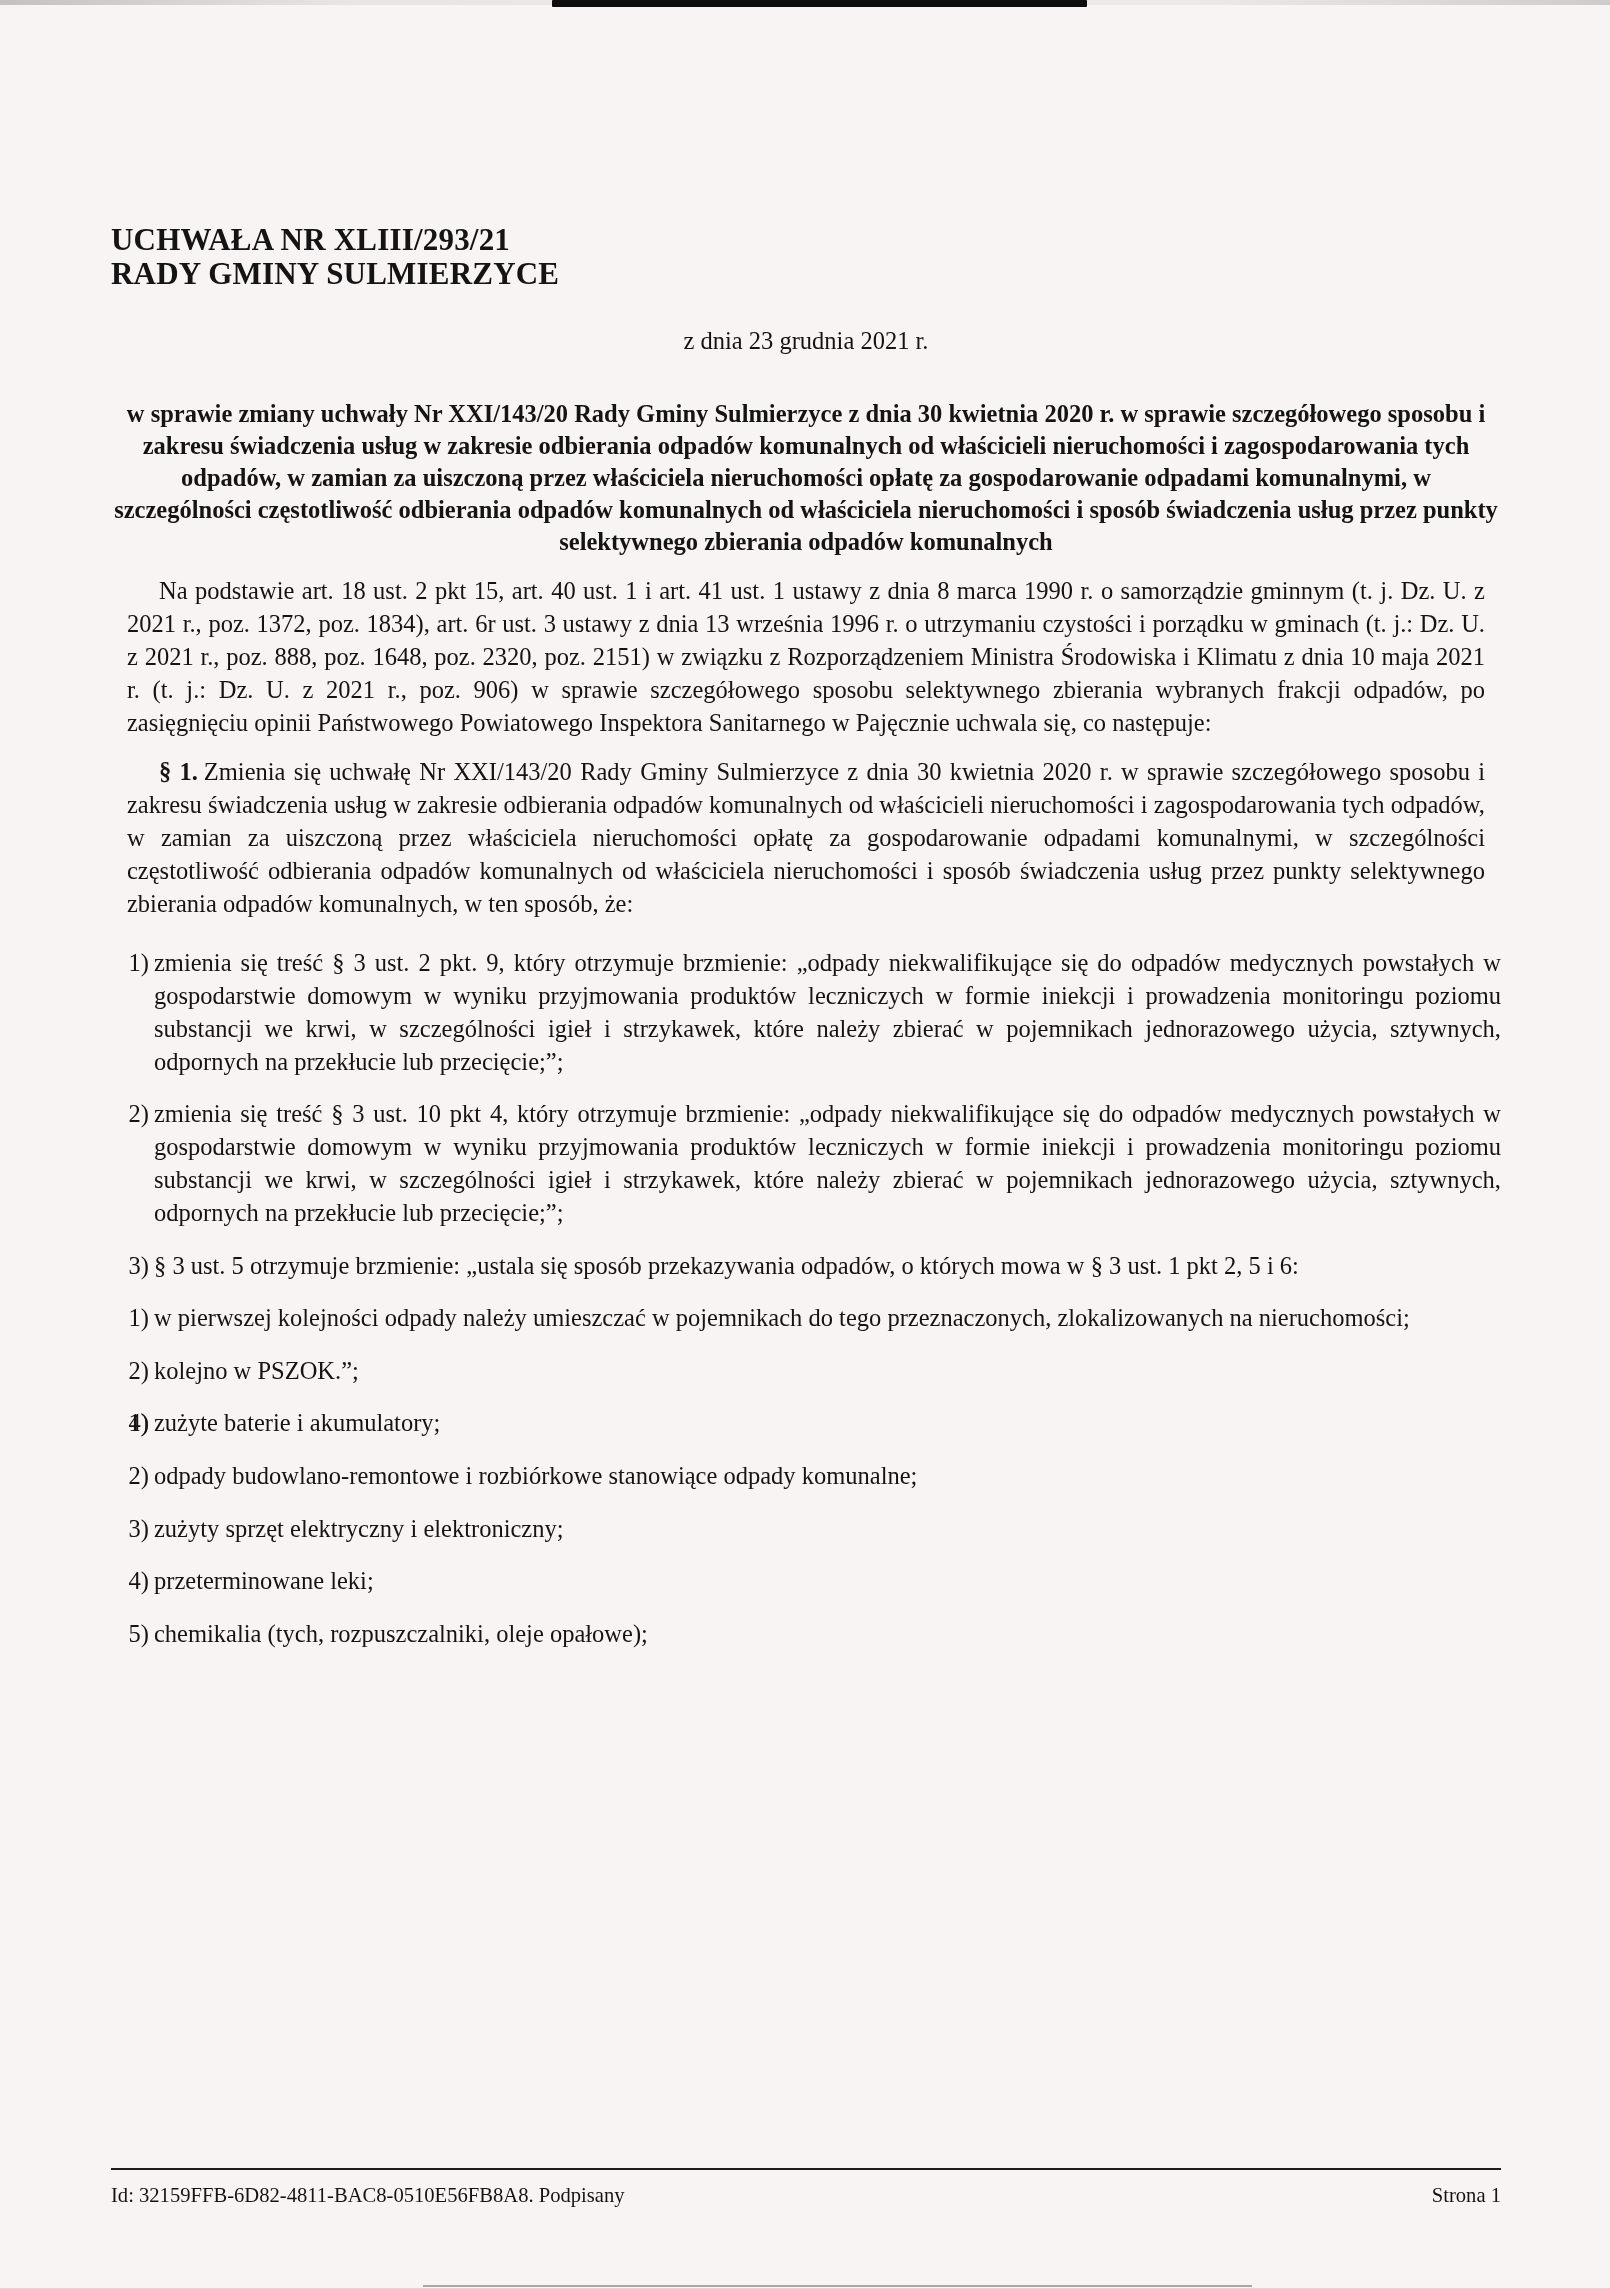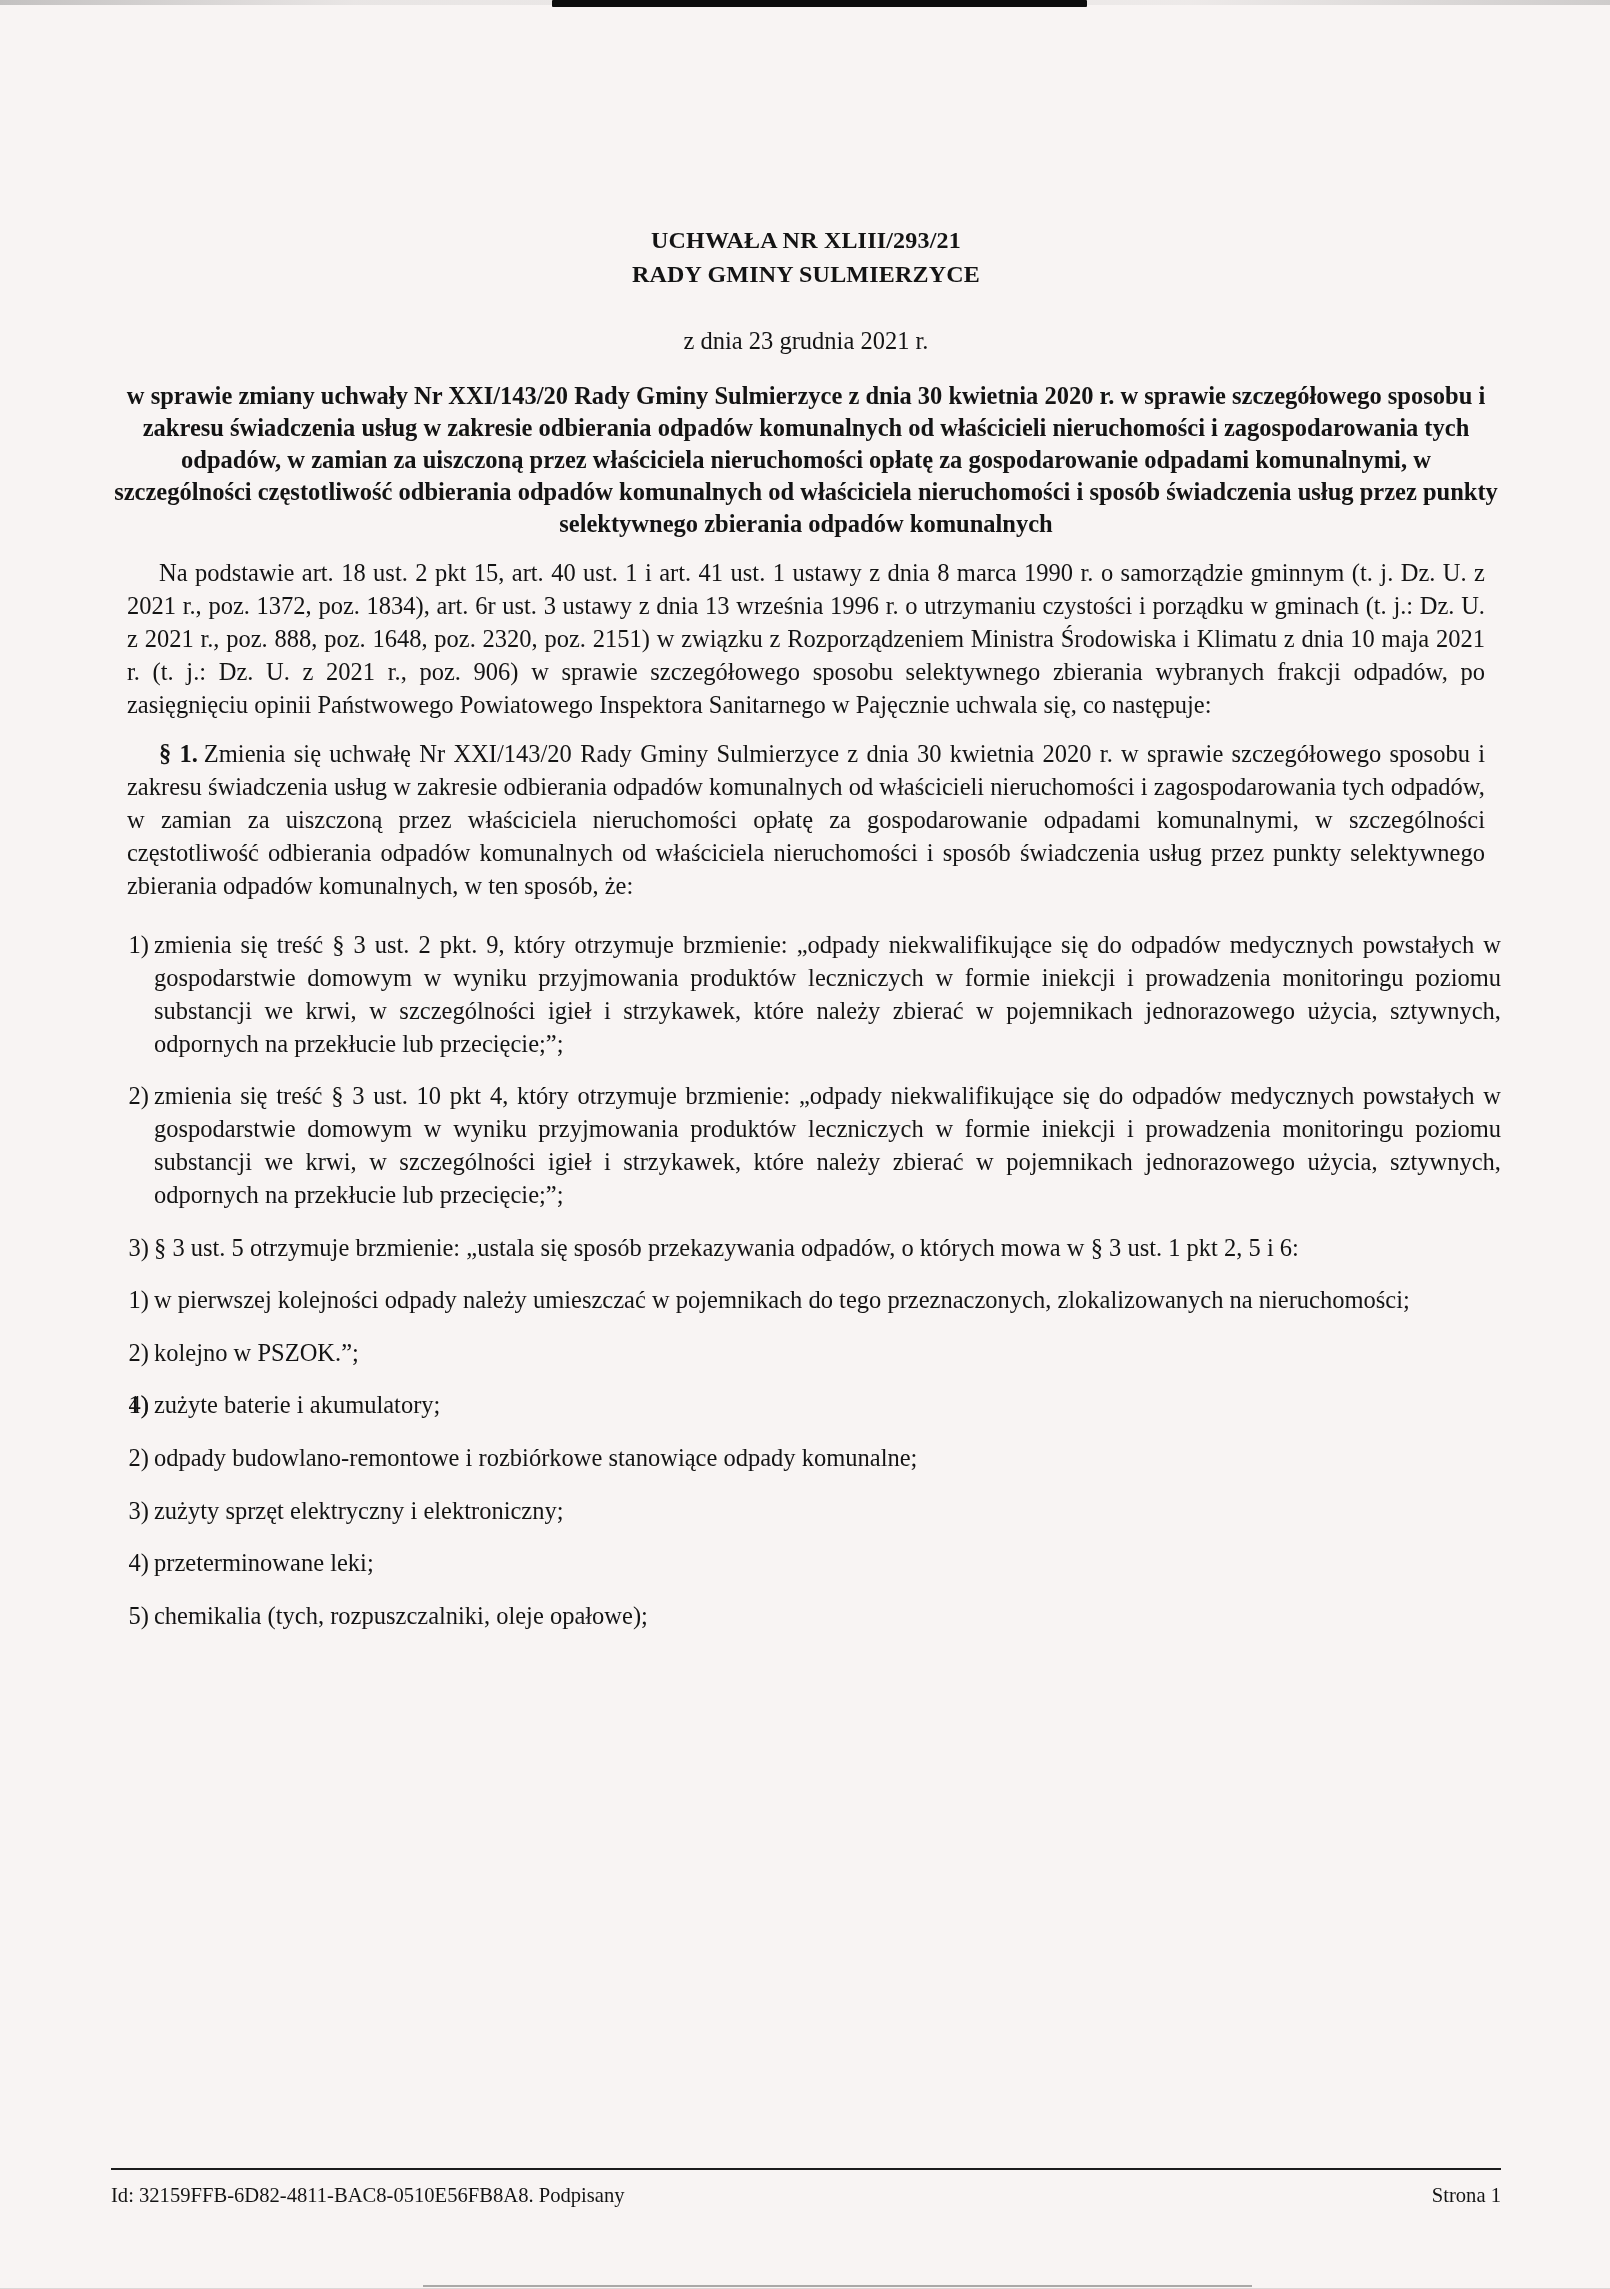--- a/index.html
+++ b/index.html
@@ -12,23 +12,23 @@
   
   .top-edge{position:absolute;left:0;top:0;width:100%;height:4.9px;
     background:linear-gradient(to right, rgba(110,110,110,.38), rgba(140,140,140,.14) 22%, rgba(140,140,140,.10) 74%, rgba(110,110,110,.30));}
   .top-line{position:absolute;left:552px;top:0;width:535px;height:6.9px;background:#0d0d0d;border-radius:1px;}
   .bottom-smudge{position:absolute;left:423px;bottom:2.9px;width:829px;height:2px;background:rgba(75,75,75,.45);}
   .bottom-edge{position:absolute;left:0;bottom:0;width:100%;height:2px;background:rgba(120,120,120,.22);}
 
   .content{position:absolute;left:111px;top:0;width:1390px;}
   .spacer-top{height:223px;}
 
-  .h-title{ text-align:center;font-weight:700;font-size:24px;line-height:34px;letter-spacing:0.2px;}
+  .h-title{ font-weight:700;font-size:31px;line-height:34px;letter-spacing:0.2px;}
   .date-line{ text-align:center;font-size:24.5px;line-height:33px;margin-top:33px;}
-  .subject{ text-align:center;font-weight:700;font-size:24.5px;line-height:32px;margin-top:23px;}
+  .subject{ text-align:center;font-weight:700;font-size:24.5px;line-height:32px;margin-top:41px;}
 
   p.body-par{font-size:24.5px;line-height:33px;text-align:justify;margin:16px;}
   .preamble{margin-top:55px;text-indent:32px;}
   .section1{margin-top:11.8px;text-indent:32px;}
   .section1 .sec-label{font-weight:700;margin-right:5.9px;}
 
   .items{margin-top:25.5px;}
   .item{position:relative;padding-left:43px;margin-bottom:19.6px;
     font-size:24.5px;line-height:33px;text-align:justify;}
   .item .marker{position:absolute;left:17.6px;top:0;}

